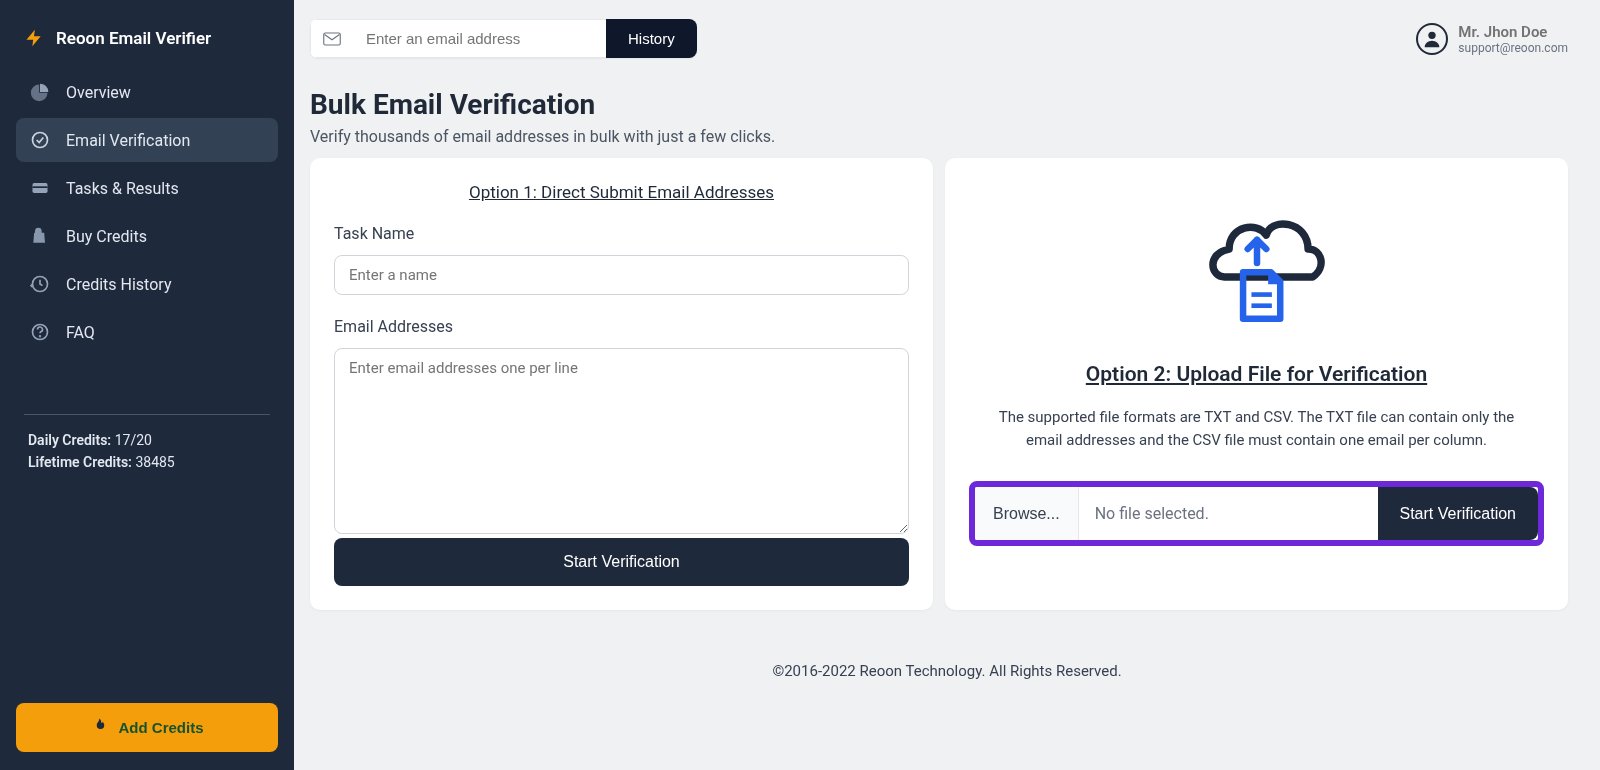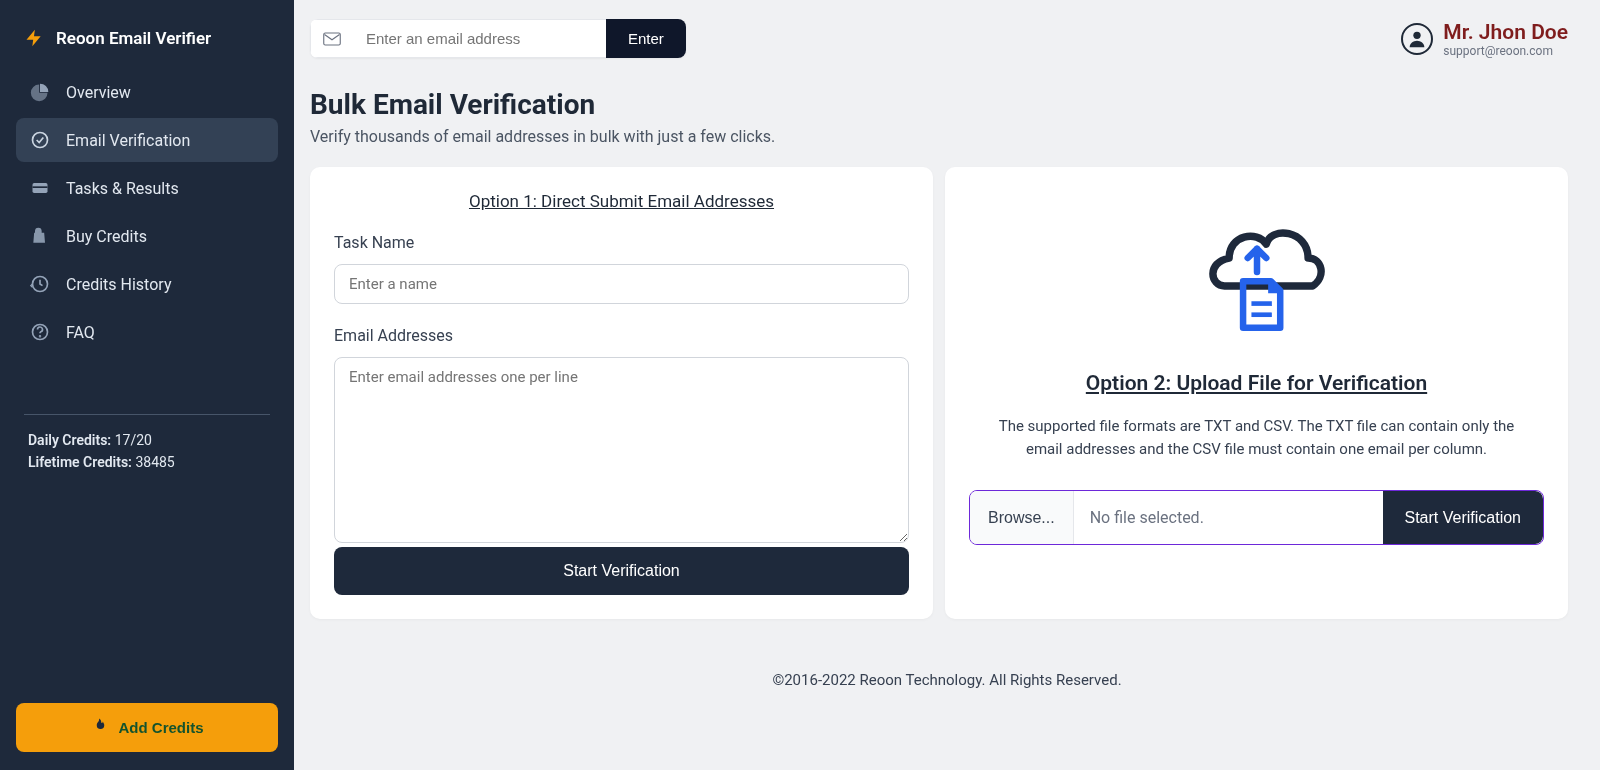--- a/index.html
+++ b/index.html
@@ -67,44 +67,44 @@
     
     
     .main { flex: 1; display: flex; flex-direction: column; height: 100%; }
     .topbar { display: flex; justify-content: space-between; align-items: center; padding: 19px 32px 0 16px; }
     .search-group { display: flex; border-radius: 8px; overflow: hidden; box-shadow: 0 1px 2px rgba(0,0,0,0.05); }
     .search-icon-box { width: 42px; display: flex; align-items: center; justify-content: center; background: #fff; border: 1px solid #e5e7eb; border-right: none; }
     .search-input { width: 254px; padding: 10px 14px; border: 1px solid #e5e7eb; border-left: none; border-right: none; outline: none; font-size: 15px; }
     .verify-btn { background: #0f172a; color: #fff; border: none; padding: 0 22px; font-size: 15px; cursor: pointer; }
     .user { display: flex; align-items: center; gap: 10px; }
     .avatar { width: 32px; height: 32px; border: 2px solid #1f2937; border-radius: 50%; display: flex; align-items: center; justify-content: center; }
-    .user-name { font-weight: 600; color: #7f1d1d; font-size: 21px; }
+    .user-name { font-weight: 600; color: #737373; font-size: 15px; }
     .user-email { font-size: 12px; color: #6b7280; }
     
-    .page-header { padding: 30px 16px 21px 16px; }
+    .page-header { padding: 30px 16px 12px 16px; }
     .page-title { font-size: 28px; font-weight: 700; color: #1f2937; margin-bottom: 6px; }
     .page-subtitle { font-size: 16px; color: #4b5563; }
     
     .cards { display: flex; gap: 12px; padding: 0 32px 0 16px; border-radius: 23px; }
     .card { background: #fff; border-radius: 10px; padding: 24px; flex: 1; box-shadow: 0 1px 3px rgba(0,0,0,0.04); }
     .card-heading { text-align: center; font-size: 17px; color: #1f2937; text-decoration: underline; margin-bottom: 22px; }
     .form-label { font-size: 16px; color: #374151; margin-bottom: 12px; display: block; }
     .text-input, .textarea-input {
       width: 100%; border: 1px solid #d1d5db; border-radius: 8px;
       padding: 10px 14px; font-size: 15px; font-family: inherit; outline: none;
     }
     .text-input { margin-bottom: 22px; }
     .textarea-input { height: 186px; resize: both; }
     .start-btn { width: 100%; background: #1e293b; color: #fff; border: none; padding: 15px; border-radius: 8px; font-size: 16px; cursor: pointer; }
     
     .card2 { display: flex; flex-direction: column; align-items: center; }
     .cloud-illustration { margin: 16px 0 30px 0; }
     .card2-title { font-size: 21px; font-weight: 600; color: #1f2937; text-decoration: underline; margin-bottom: 20px; text-align: center; }
     .card2-desc { font-size: 15px; color: #374151; text-align: center; margin-bottom: 30px; line-height: 1.5; padding: 0 10px; }
-    .file-row { display: flex; align-items: stretch; width: 100%; border: 1px solid #6d28d9; border-radius: 8px; overflow: hidden; }
+    .file-row { display: flex; align-items: stretch; width: 100%; border: 6px solid #6d28d9; border-radius: 8px; overflow: hidden; }
     .browse-btn { padding: 17px 18px; background: #f9fafb; border: none; border-right: 1px solid #e5e7eb; font-size: 16px; color: #374151; cursor: pointer; }
     .file-status { flex: 1; padding: 17px 16px; font-size: 16px; color: #6b7280; background: #fff; }
     .start-btn-2 { background: #1e293b; color: #fff; border: none; padding: 0 22px; font-size: 16px; cursor: pointer; border-radius: 0 8px 8px 0; }
     
     .footer { text-align: center; padding: 52px 0 0 0; color: #374151; font-size: 15px; }
   </style>
 </head>
 <body>
 
 <div class="sidebar">
@@ -189,21 +189,21 @@
 <div class="main">
   <div class="topbar">
     <div class="search-group">
       <div class="search-icon-box">
         <svg width="18" height="14" viewBox="0 0 24 18" fill="none" stroke="#6b7280" stroke-width="1.5">
             <rect x="1" y="1" width="22" height="16" rx="2"></rect>
             <path d="M2 3l10 7 10-7"></path>
           </svg>
       </div>
       <input class="search-input" placeholder="Enter an email address" style="">
-      <button class="verify-btn">Enter</button>
+      <button class="verify-btn">History</button>
     </div>
     <div class="user">
       <div class="avatar">
         <svg width="22" height="22" viewBox="0 0 24 24" fill="#1f2937">
             <circle cx="12" cy="8" r="4"></circle>
             <path d="M4 21c0-4 4-7 8-7s8 3 8 7"></path>
           </svg>
       </div>
       <div>
         <div class="user-name">Mr. Jhon Doe</div>

